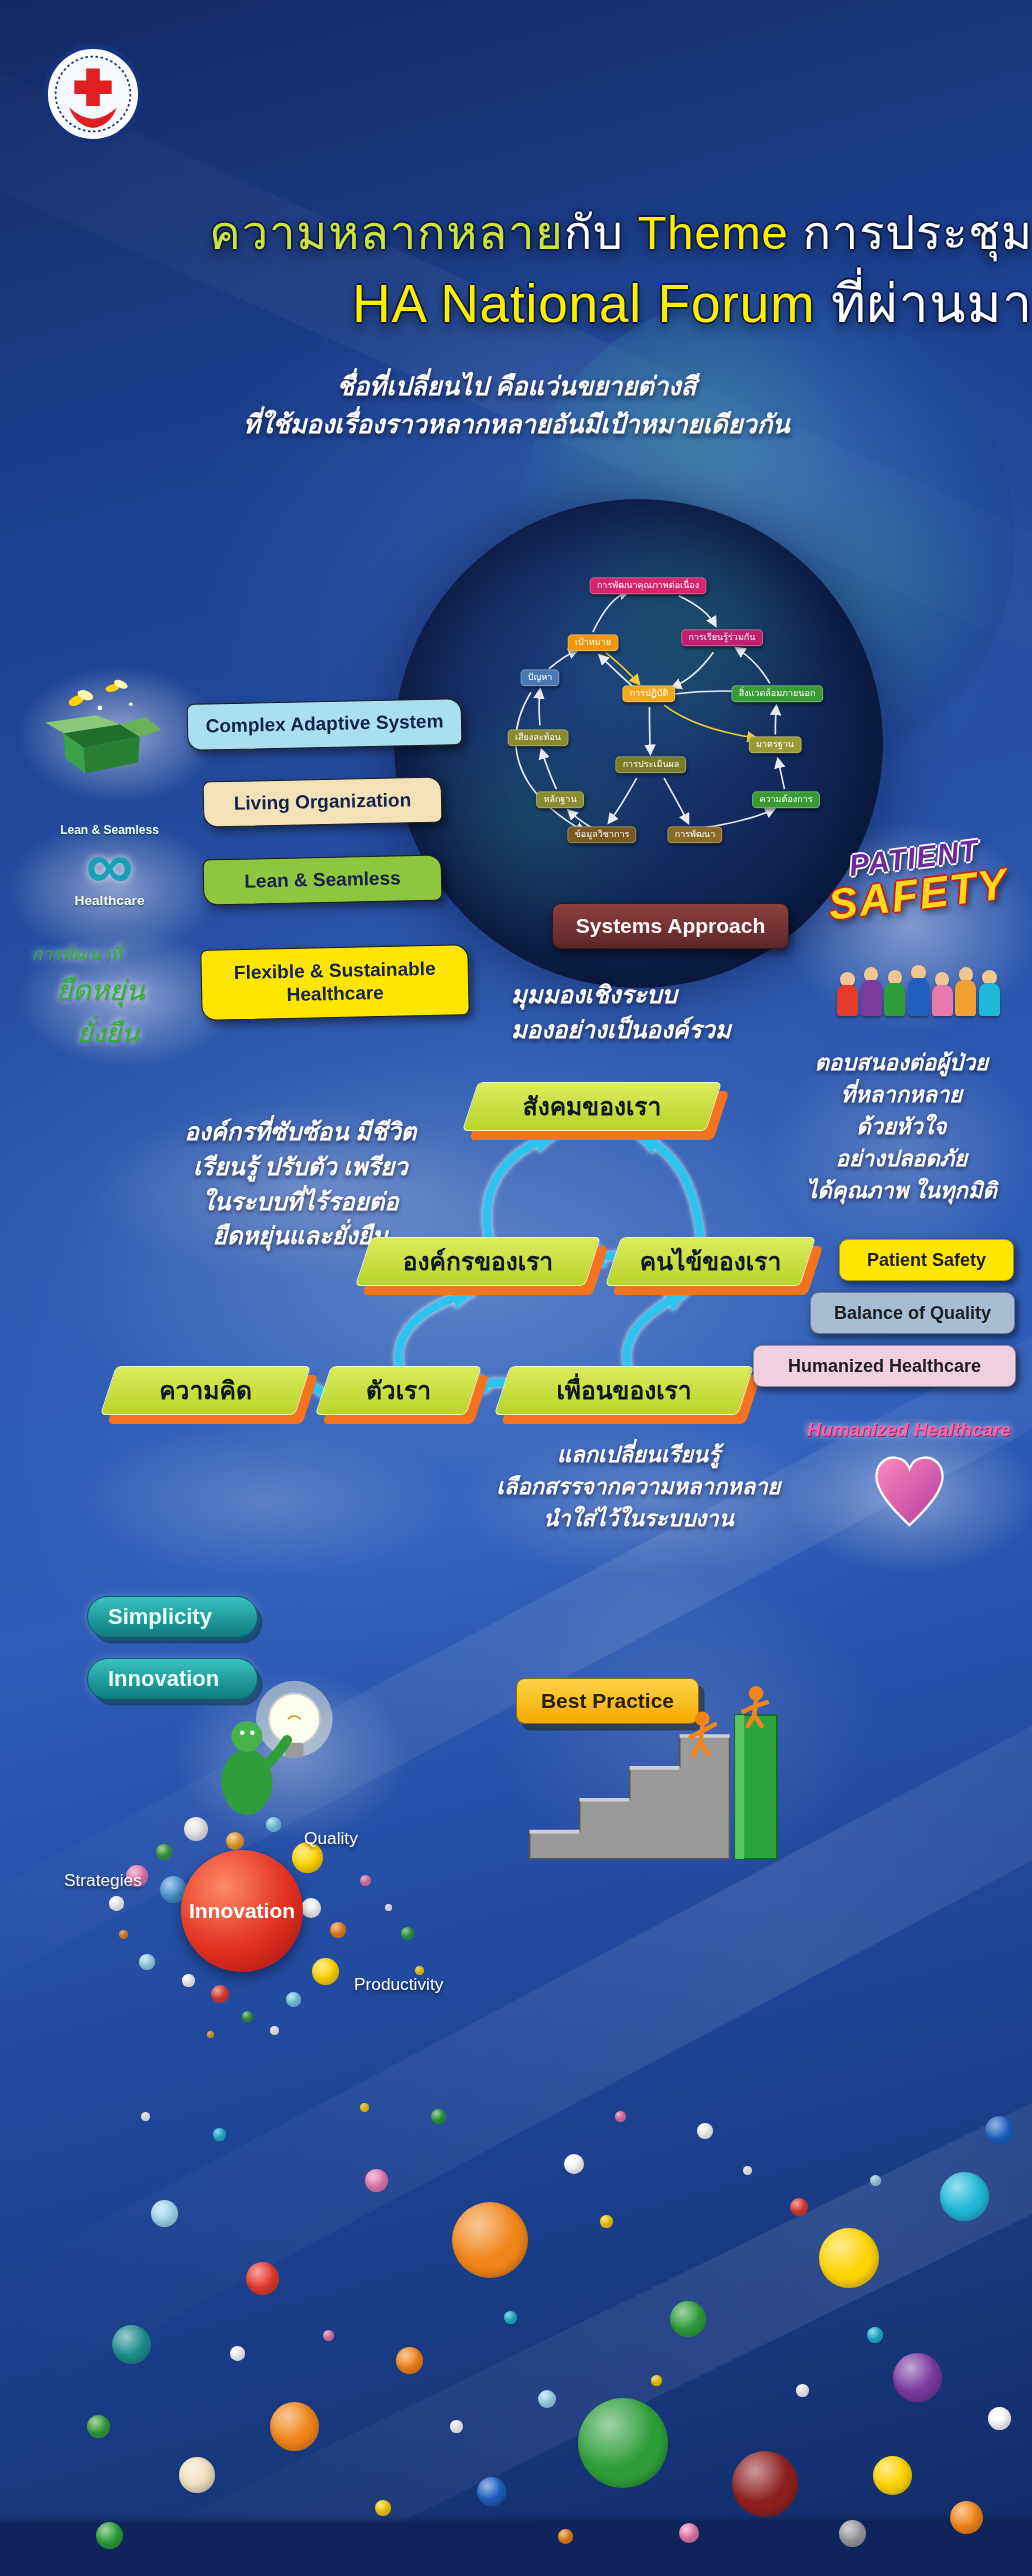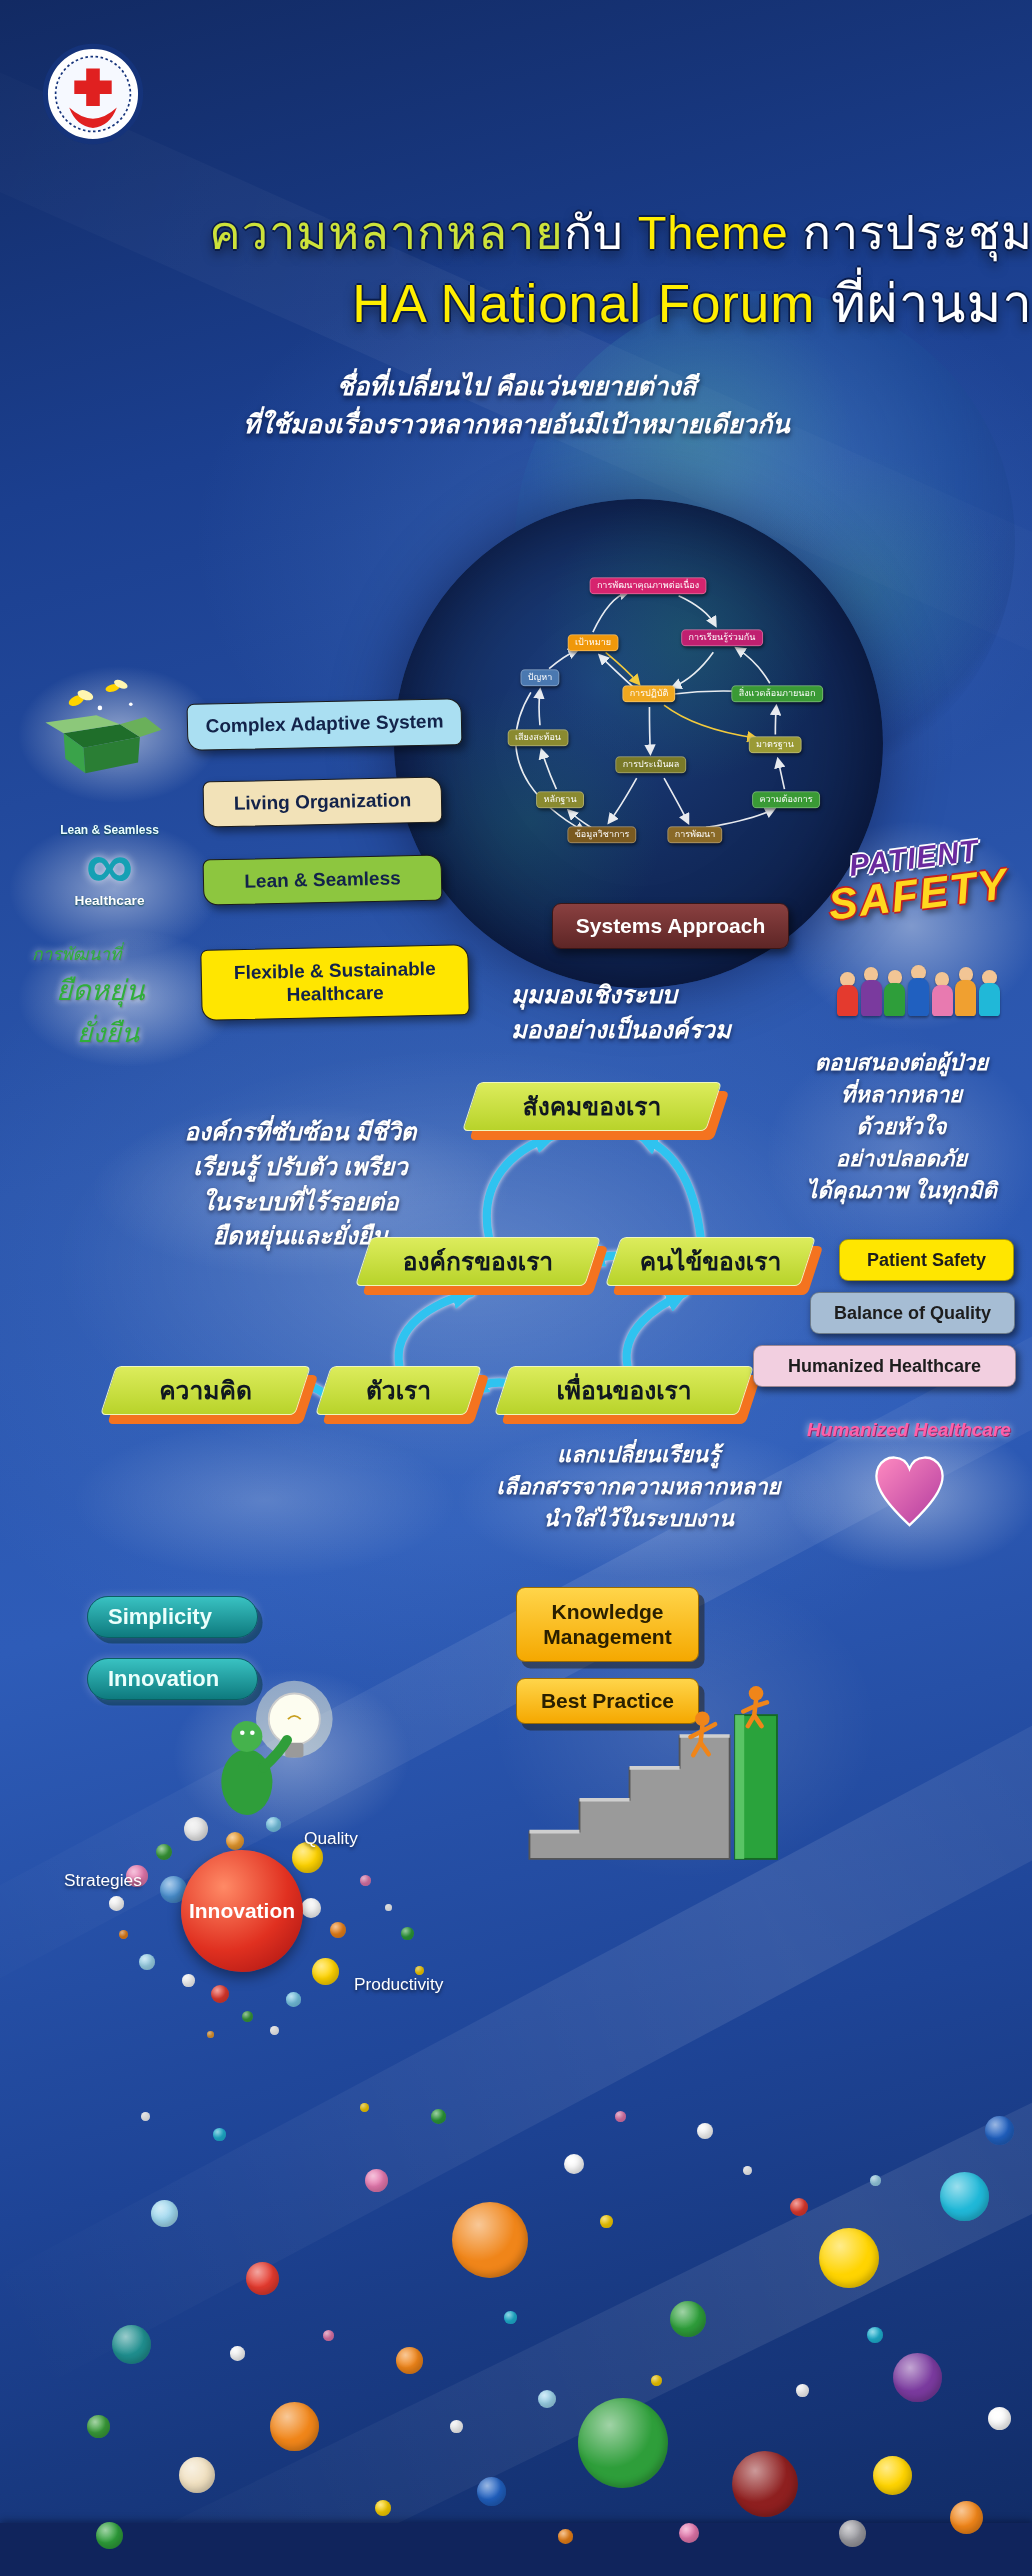--- a/index.html
+++ b/index.html
@@ -371,24 +371,20 @@
         </defs>
       <path d="M50,88 C20,60 8,40 16,24 C24,10 44,10 50,26 C56,10 76,10 84,24 C92,40 80,60 50,88 Z" fill="url(#hg)" stroke="#ffffff" stroke-width="2.5"></path>
     </svg>
   </div>
 
   <div id="left-buttons">
       <div class="tealbtn">Simplicity</div>
       <div class="tealbtn">Innovation</div>
     </div>
 
-  <div class="ybtn km">
-    <span>Knowledge</span>
-    <span>Management</span>
-  </div>
   <div class="ybtn bp">Best Practice</div>
 
   <svg class="artsvg" style="left:203px;top:1678px;" width="137" height="146" viewBox="0 0 150 160">
     <circle cx="100" cy="45" r="42" fill="rgba(255,255,220,.45)"></circle>
     <circle cx="100" cy="45" r="28" fill="#fdfdf0" stroke="#cccccc" stroke-width="2"></circle>
     <rect x="90" y="71" width="20" height="16" rx="3" fill="#9a9a9a"></rect>
     <path d="M93,45 Q100,38 107,45" stroke="#c8a020" stroke-width="2" fill="none"></path>
     <ellipse cx="48" cy="114" rx="28" ry="36" fill="#2f9e3a"></ellipse>
     <circle cx="48" cy="64" r="17" fill="#45b24c"></circle>
     <circle cx="43" cy="60" r="2.5" fill="#ffffff"></circle>

